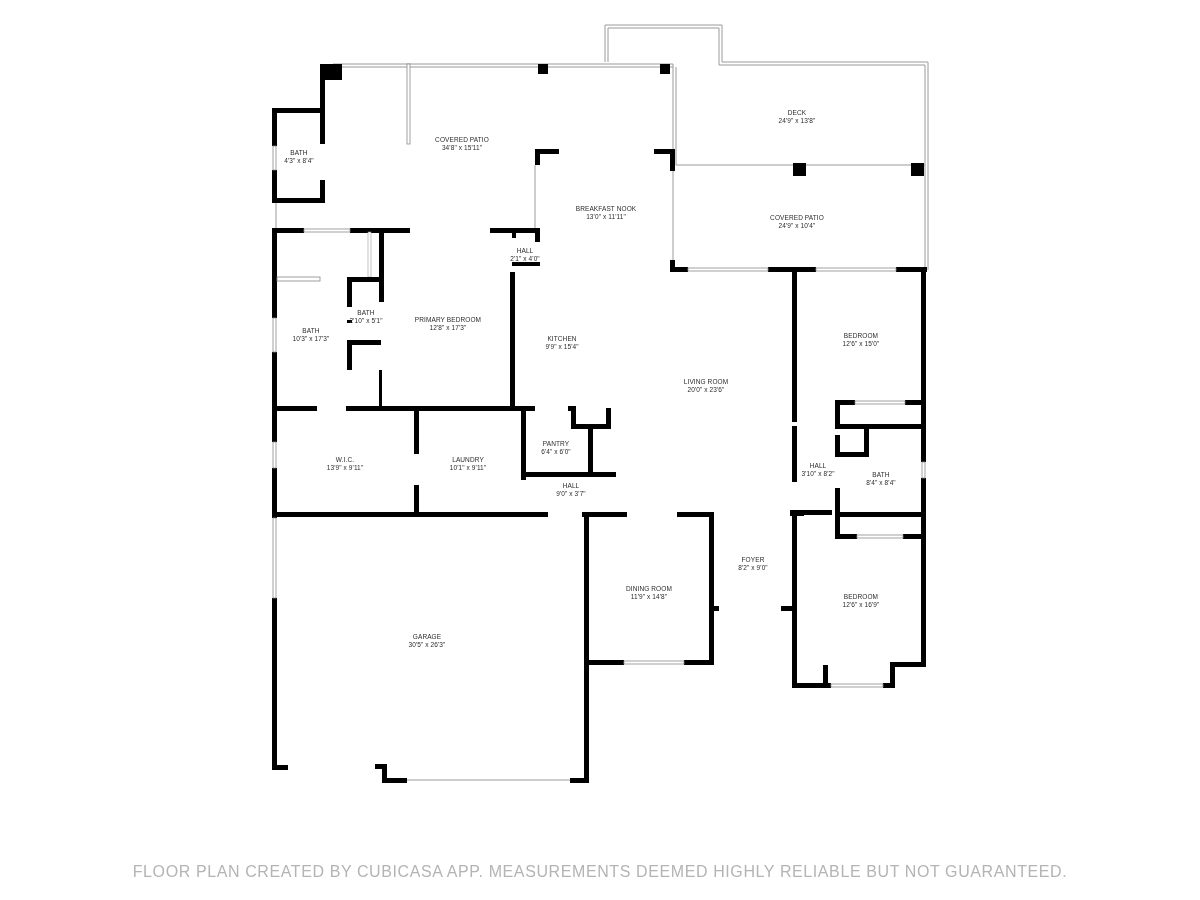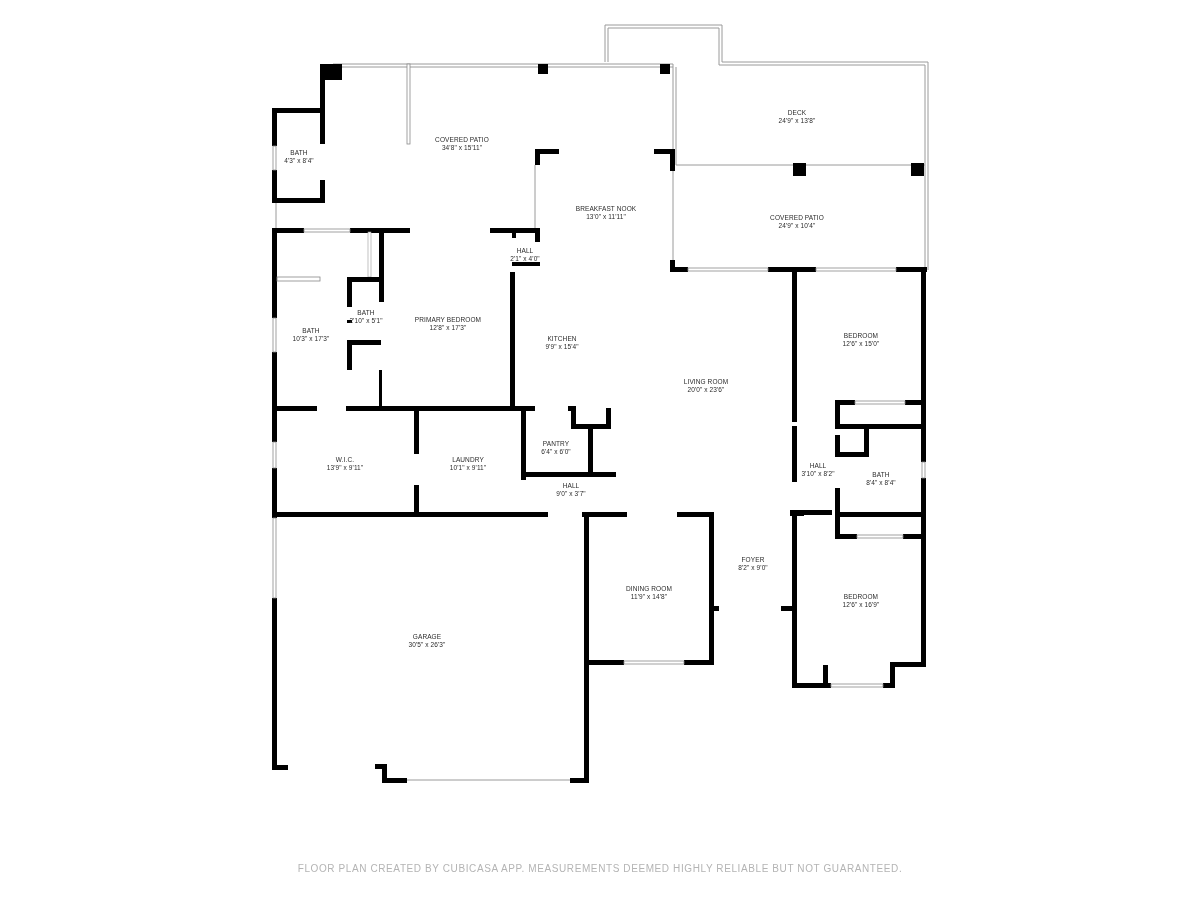--- a/index.html
+++ b/index.html
@@ -4,21 +4,21 @@
 <style>
   html, body { margin:0; padding:0; background:#ffffff; }
   body { width:1200px; height:900px; position:relative; overflow:hidden; font-family:"Liberation Sans", sans-serif; }
   #plan { position:absolute; left:0; top:0; width:1200px; height:900px; }
   .wall { fill:#000; }
   .thin { fill:none; stroke:#9a9a9a; stroke-width:1; }
   .win { fill:#fff; stroke:#8a8a8a; stroke-width:0.8; }
   .room-label { position:absolute; transform:translate(-50%,-50%); text-align:center; color:#2a2a2a; font-size:6.5px; line-height:8px; white-space:nowrap; letter-spacing:0.1px; }
   .room-label .name { display:block; }
   .room-label .dims { display:block; }
-  .footer { position:absolute; left:0; width:1200px; top:863px; text-align:center; color:#b4b4b4; font-size:10px; letter-spacing:0.6px; }
+  .footer { position:absolute; left:0; width:1200px; top:863px; text-align:center; color:#b4b4b4; font-size:16px; letter-spacing:0.6px; }
 </style>
 </head>
 <body>
 
 <svg id="plan" viewBox="0 0 1200 900" xmlns="http://www.w3.org/2000/svg">
 
   <g>
     <polyline class="thin" points="605,62 605,25 722,25 722,62 928,62 928,270"></polyline>
     <polyline class="thin" points="608,62 608,28 719,28 719,65 925,65 925,270"></polyline>
     <polyline class="thin" points="333,64 673,64"></polyline>

